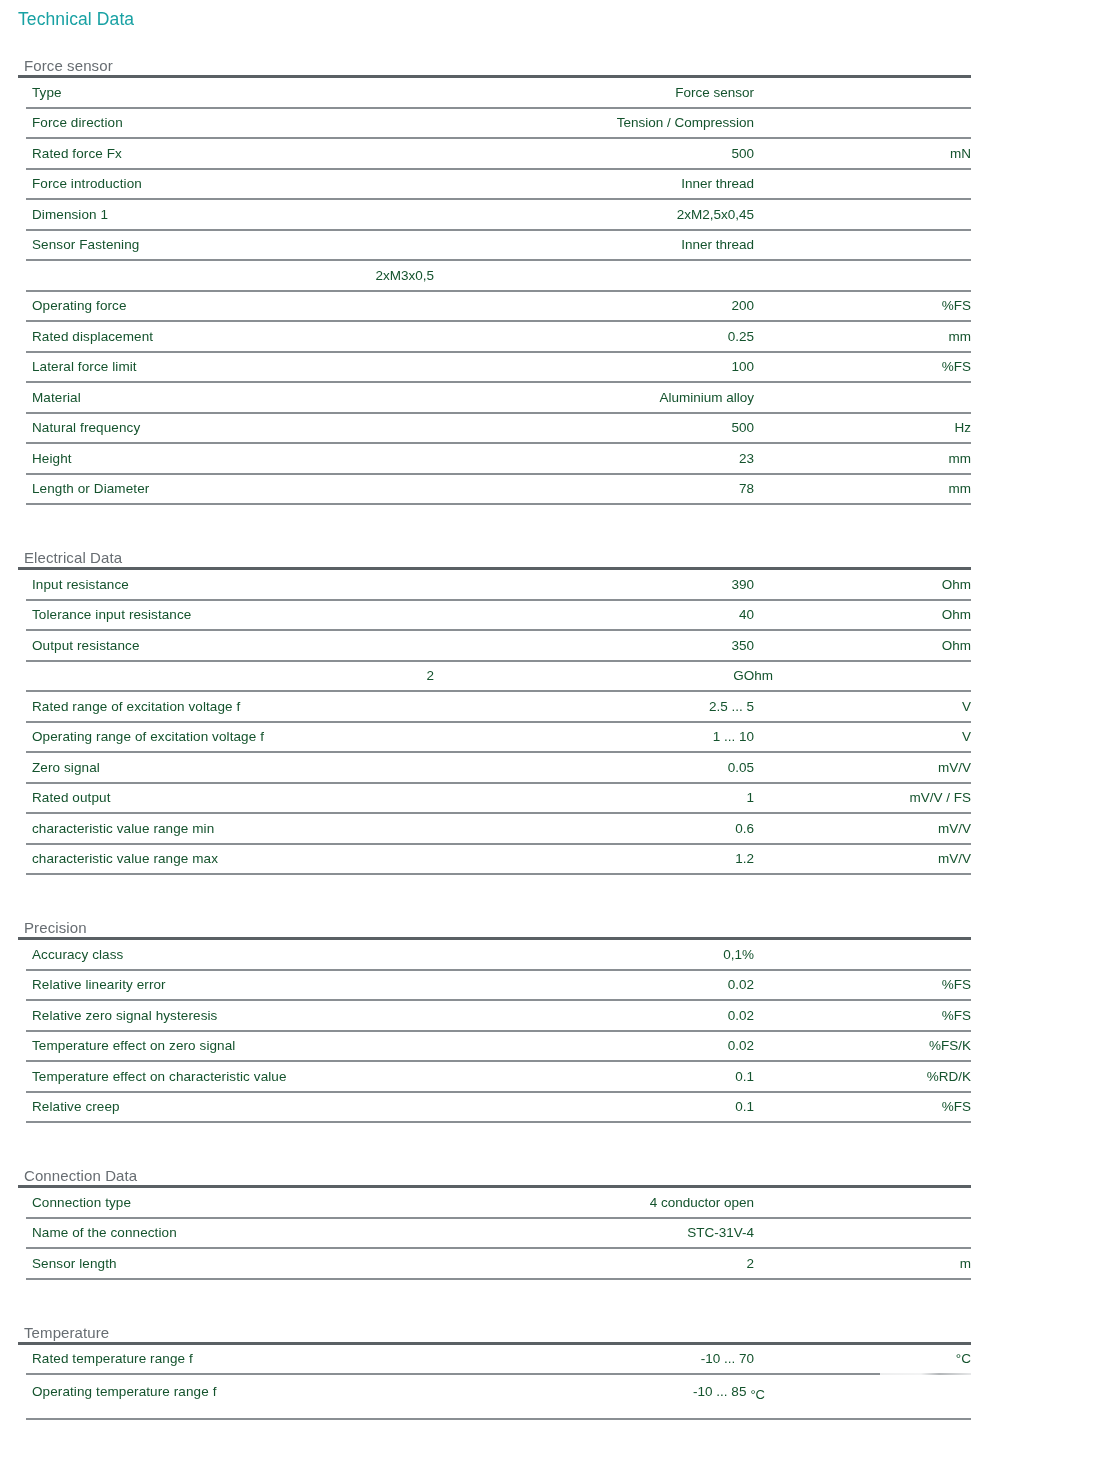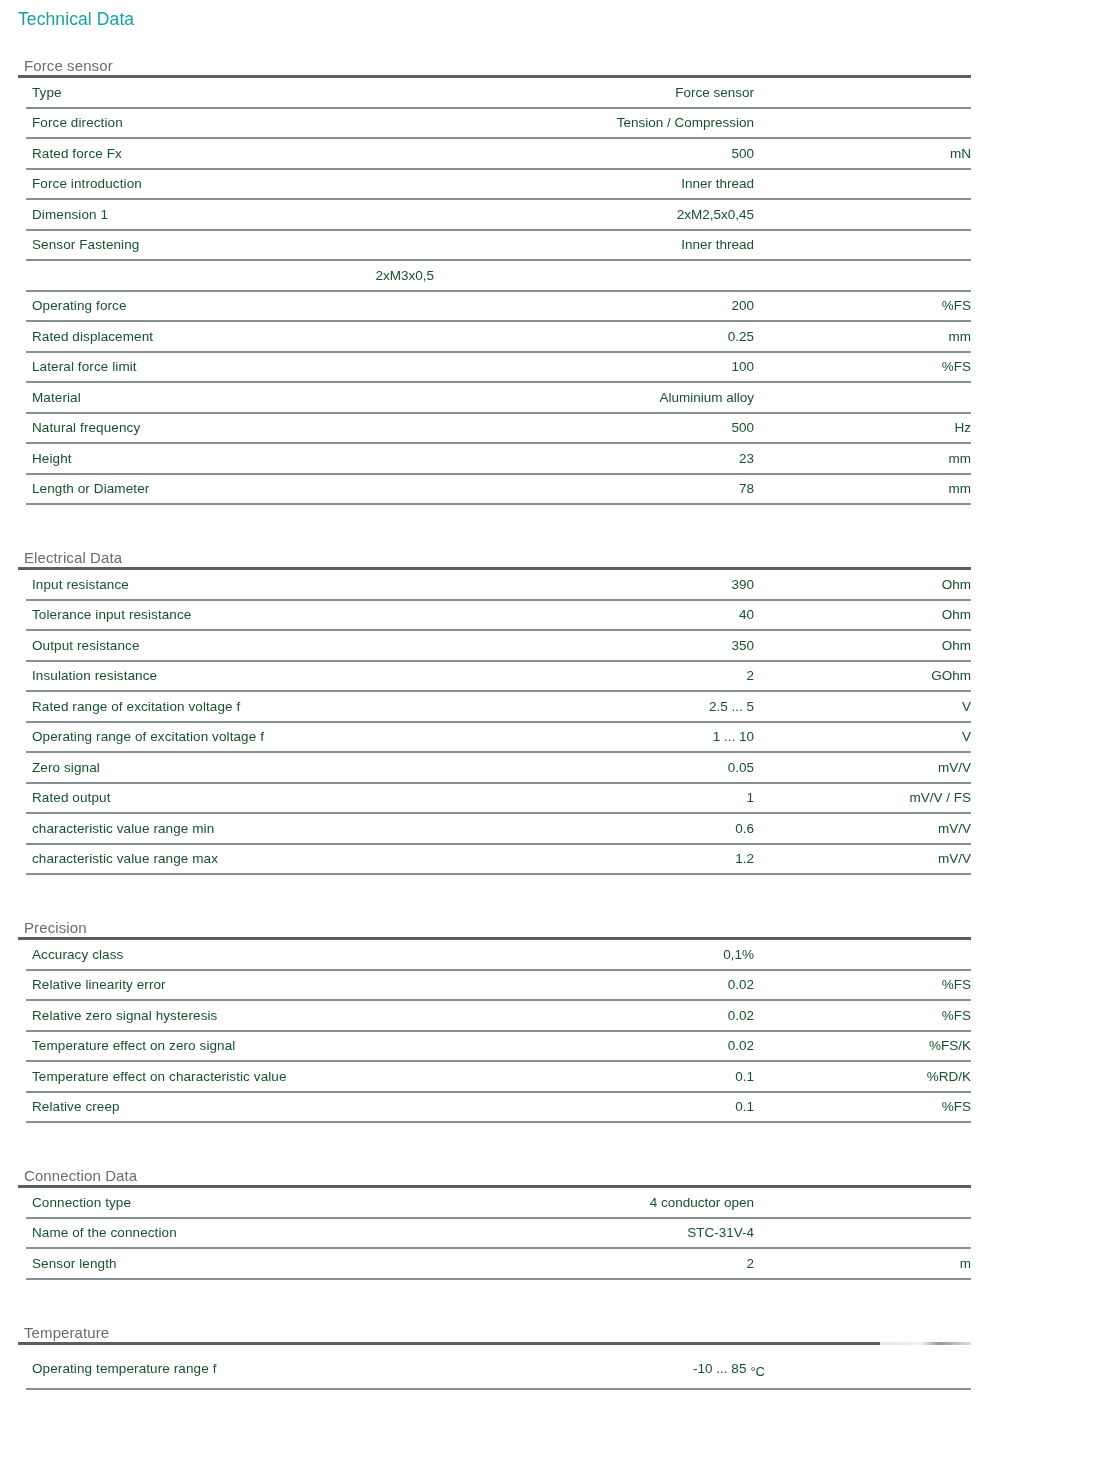--- a/index.html
+++ b/index.html
@@ -39,21 +39,21 @@
     height: 30.5px;
     border-bottom: 2px solid #8a8f93;
     font-size: 13.5px;
     color: #14532d;
     position: relative;
     margin-left: 8px;
   }
   .row.tall {
     height: 45px;
     align-items: flex-start;
-    padding-top: 16px;
+    padding-top: 9px;
   }
   .cell-label { padding-left: 6px; letter-spacing: 0.1px; }
   .cell-value { text-align: right; padding-right: 19px; white-space: nowrap; }
   .row.unit-inline .cell-value { padding-right: 8px; }
   .cell-unit { text-align: right; white-space: nowrap; }
   .inline-unit {
     display: inline-block;
     position: relative;
     top: 3px;
     margin-left: 4px;
@@ -162,21 +162,20 @@
           <div class="cell-label">Tolerance input resistance</div>
           <div class="cell-value">40</div>
           <div class="cell-unit">Ohm</div>
         </div>
         <div class="row">
           <div class="cell-label">Output resistance</div>
           <div class="cell-value">350</div>
           <div class="cell-unit">Ohm</div>
         </div>
         <div class="row">
-          <div class="cell-label">Insulation resistance</div>
           <div class="cell-value">2</div>
           <div class="cell-unit">GOhm</div>
         </div>
         <div class="row">
           <div class="cell-label">Rated range of excitation voltage f</div>
           <div class="cell-value">2.5 ... 5</div>
           <div class="cell-unit">V</div>
         </div>
         <div class="row">
           <div class="cell-label">Operating range of excitation voltage f</div>
@@ -250,20 +249,25 @@
           <div class="cell-unit"></div>
         </div>
         <div class="row">
           <div class="cell-label">Sensor length</div>
           <div class="cell-value">2</div>
           <div class="cell-unit">m</div>
         </div>
       </section>
       <section class="section">
         <div class="section-header">Temperature</div>
+        <div class="row">
+          <div class="cell-label">Rated temperature range f</div>
+          <div class="cell-value">-10 ... 70</div>
+          <div class="cell-unit">°C</div>
+        </div>
         <div class="row tall unit-inline">
           <div class="cell-label">Operating temperature range f</div>
           <div class="cell-value"><span>-10 ... 85</span><span class="inline-unit">°C</span></div>
           <div class="cell-unit"></div>
           <div class="watermark-overlay"></div>
         </div>
       </section>
     </main>
 </div>
 

